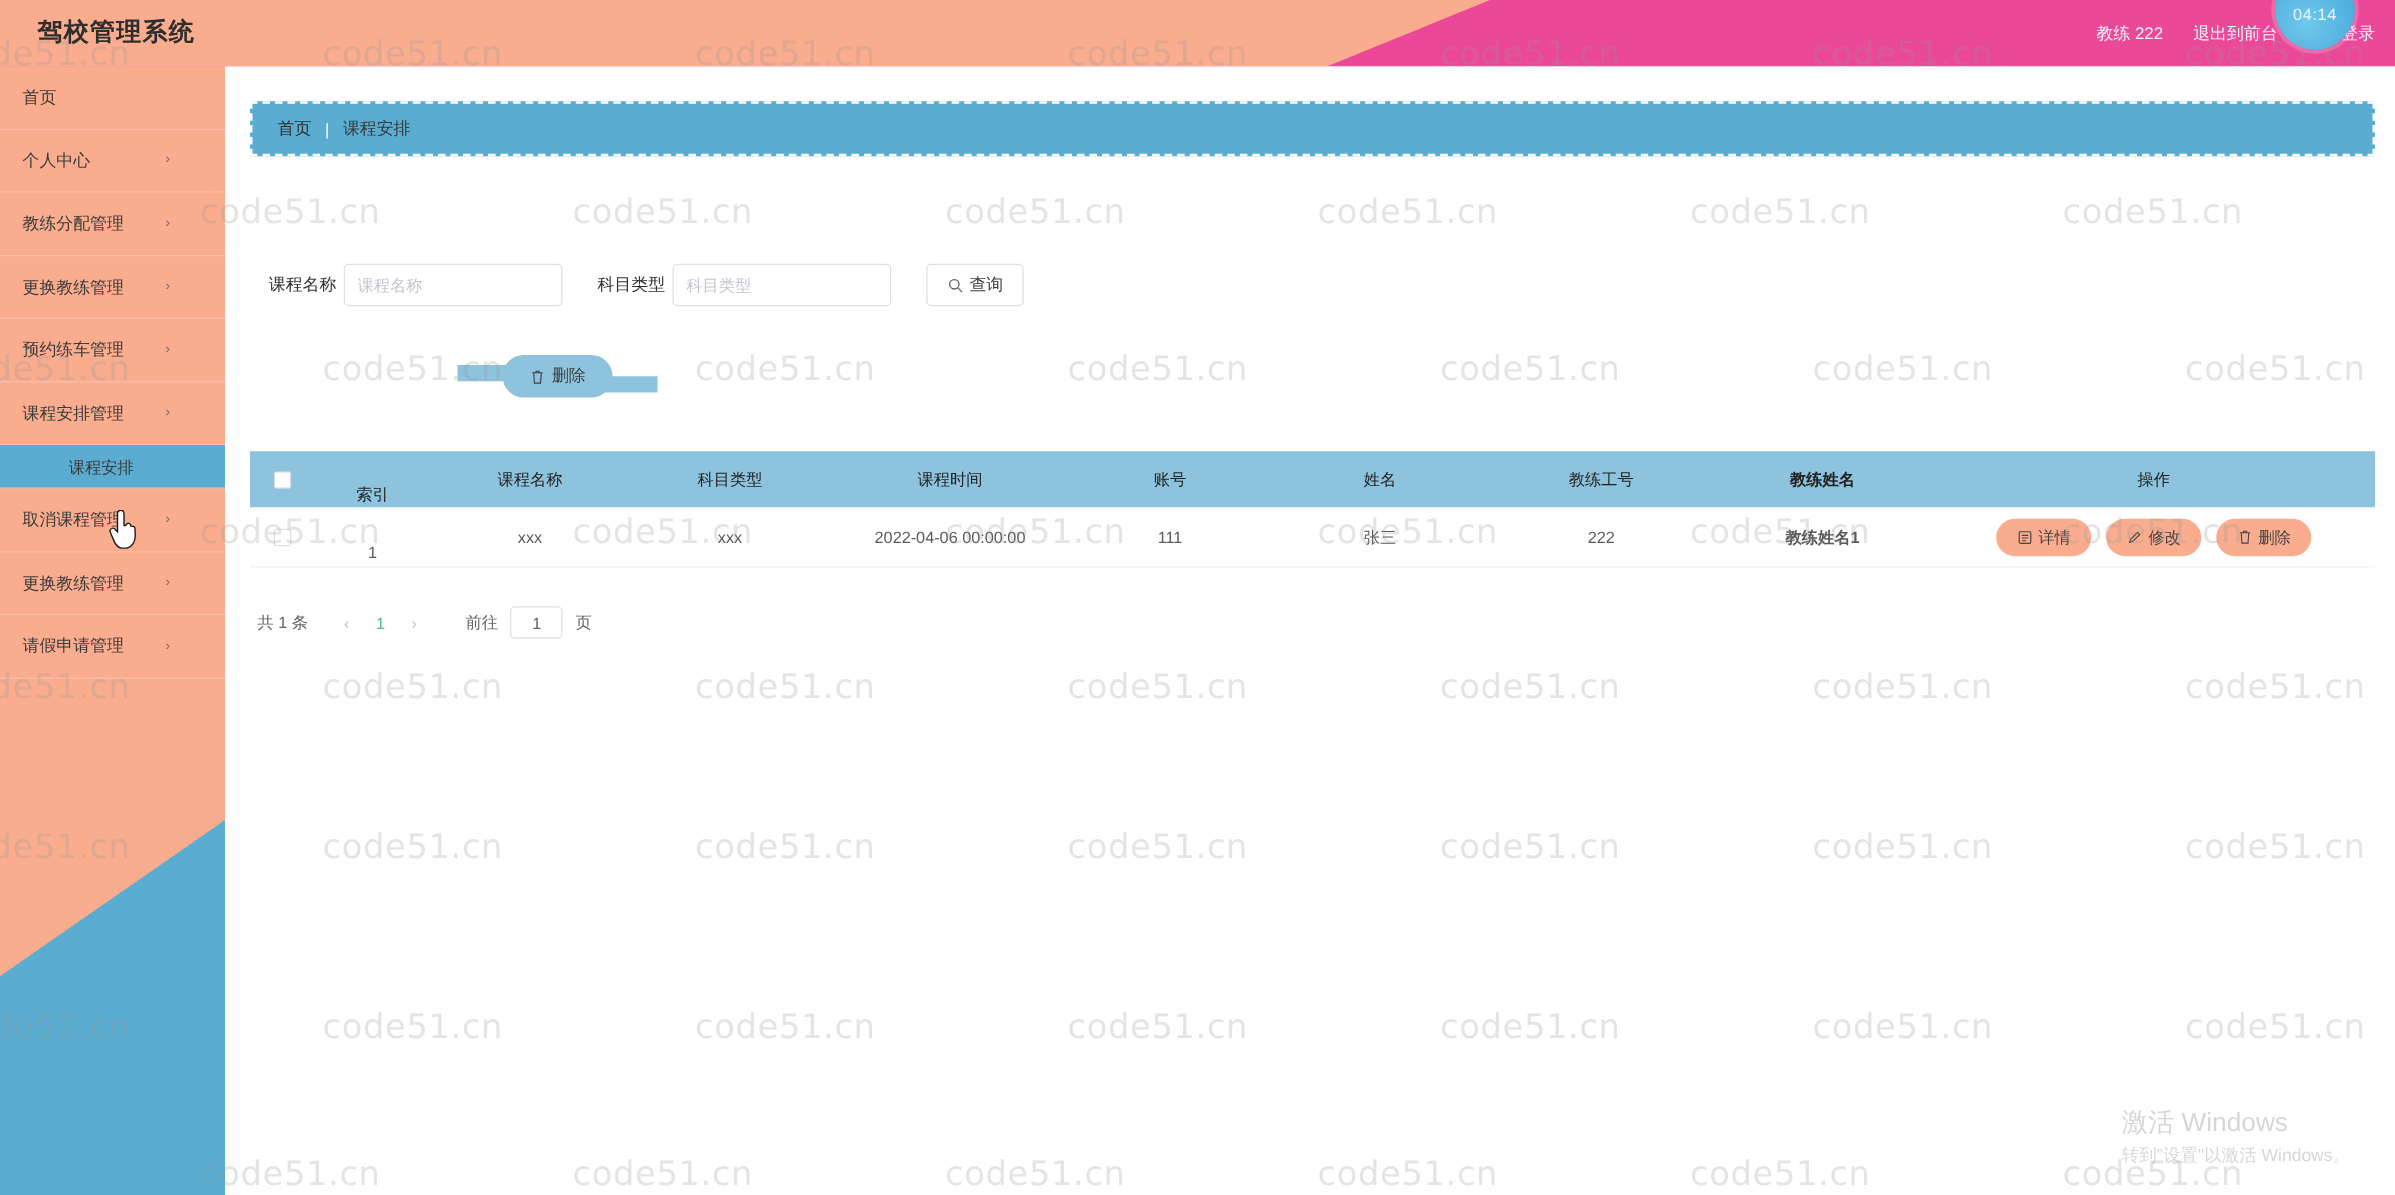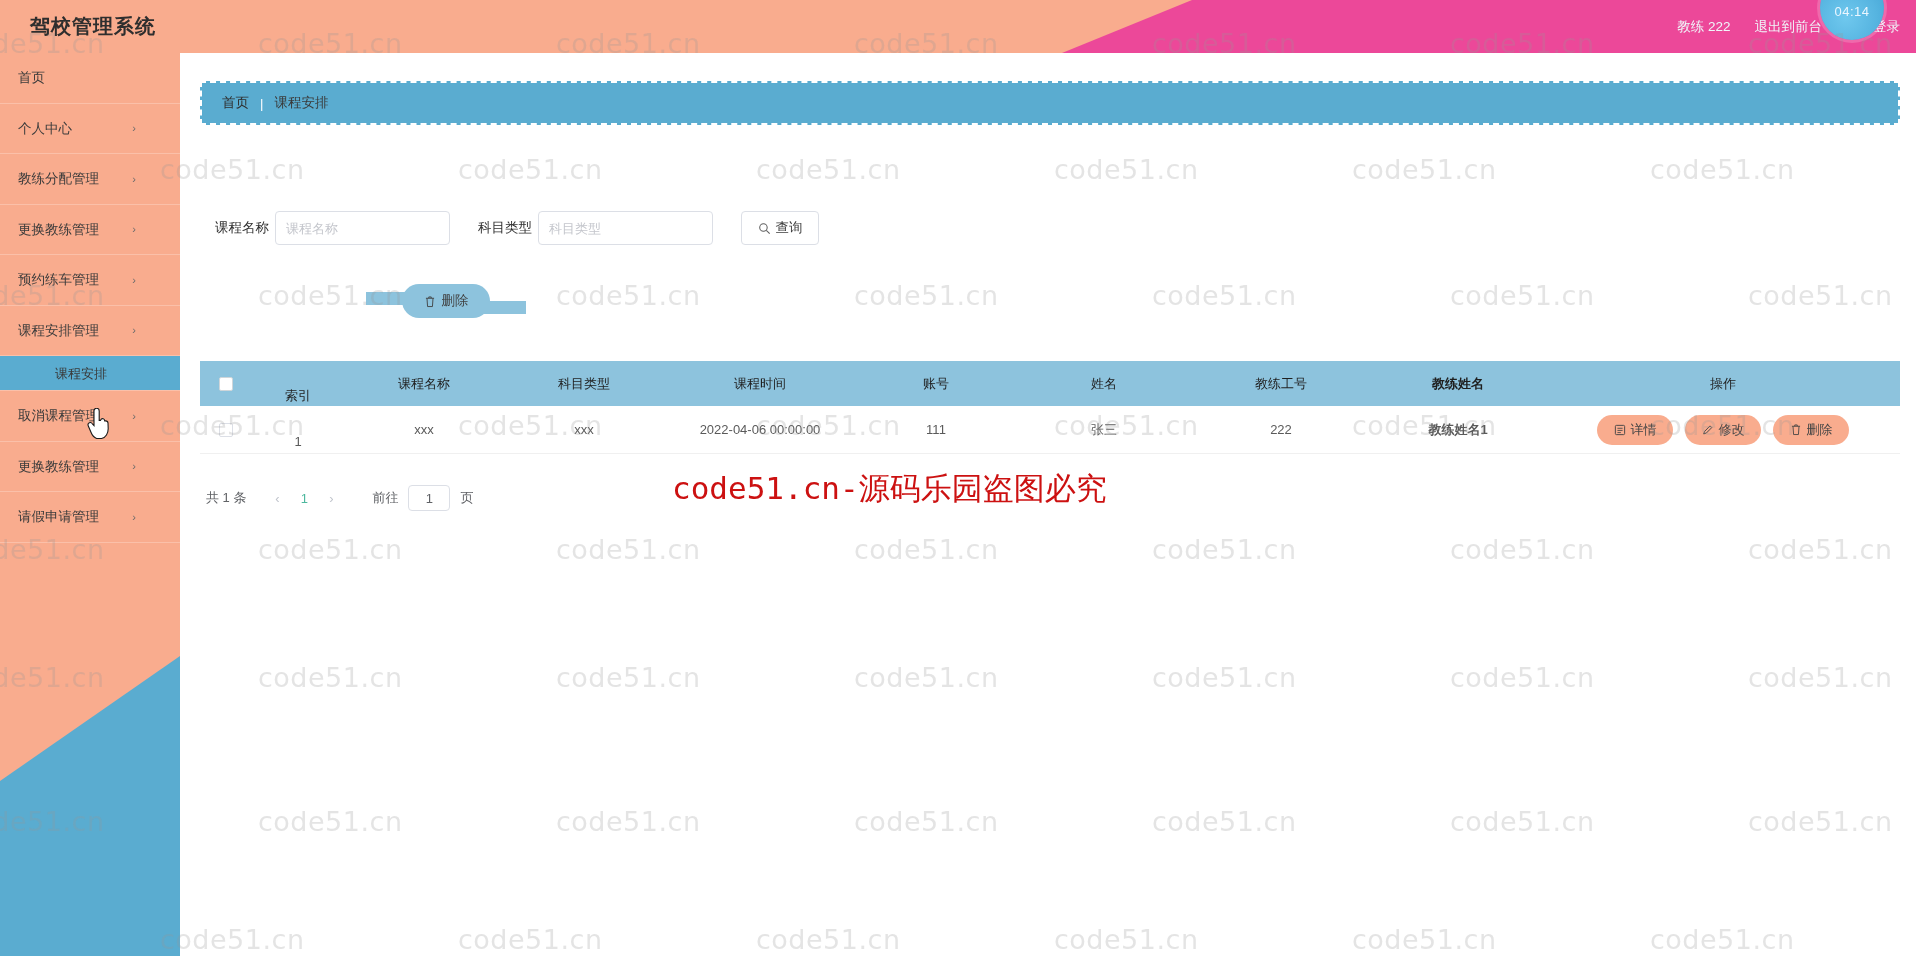--- a/index.html
+++ b/index.html
@@ -606,16 +606,19 @@
     <div class="wm" style="left:1748px; top:806px;">code51.cn</div>
 
     <div class="wm" style="left:160px;  top:924px;">code51.cn</div>
     <div class="wm" style="left:458px;  top:924px;">code51.cn</div>
     <div class="wm" style="left:756px;  top:924px;">code51.cn</div>
     <div class="wm" style="left:1054px; top:924px;">code51.cn</div>
     <div class="wm" style="left:1352px; top:924px;">code51.cn</div>
     <div class="wm" style="left:1650px; top:924px;">code51.cn</div>
   </div>
 
-  <div class="wm-red">code51.cn-源码乐园盗图必究</div>
-
+
+  <div class="winact">
+    <div class="l1">激活 Windows</div>
+    <div class="l2">转到"设置"以激活 Windows。</div>
+  </div>
 
 </div>
 
 </body></html>

